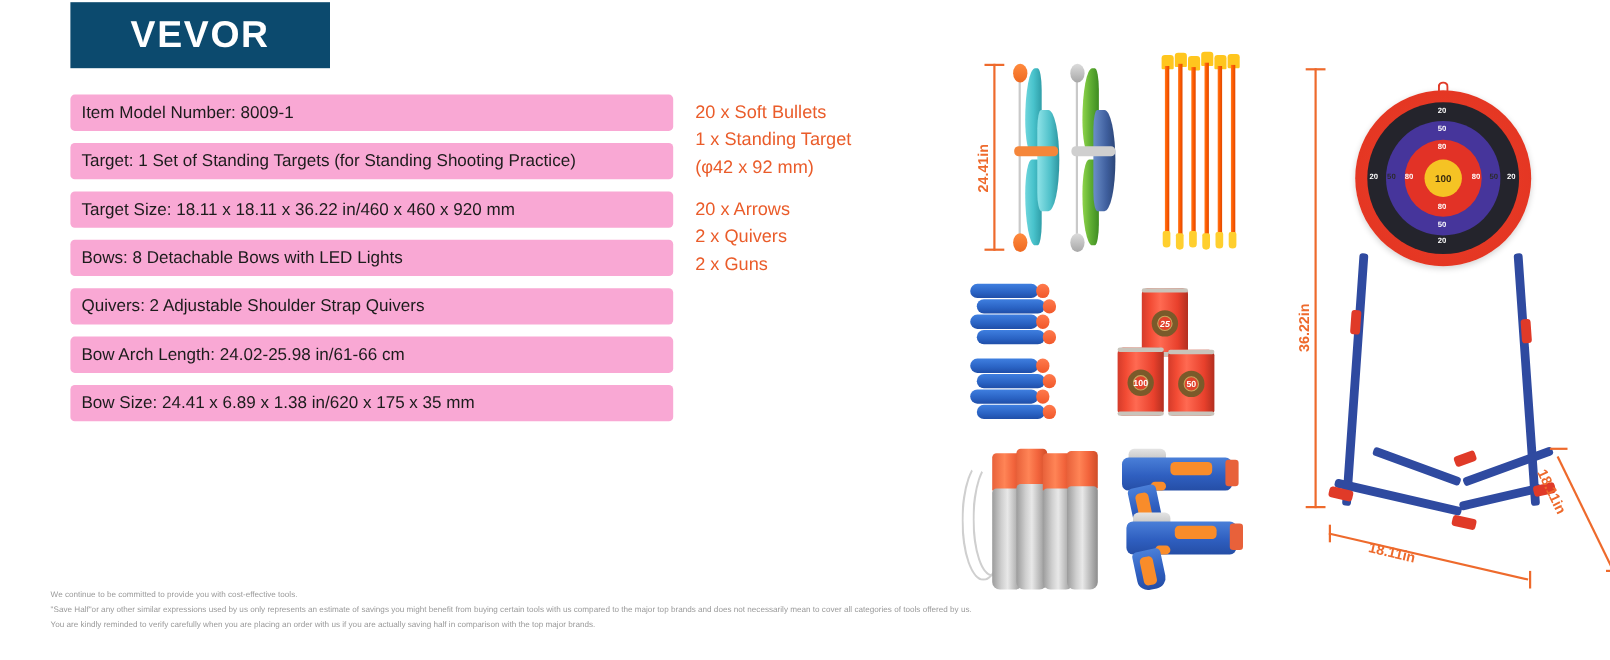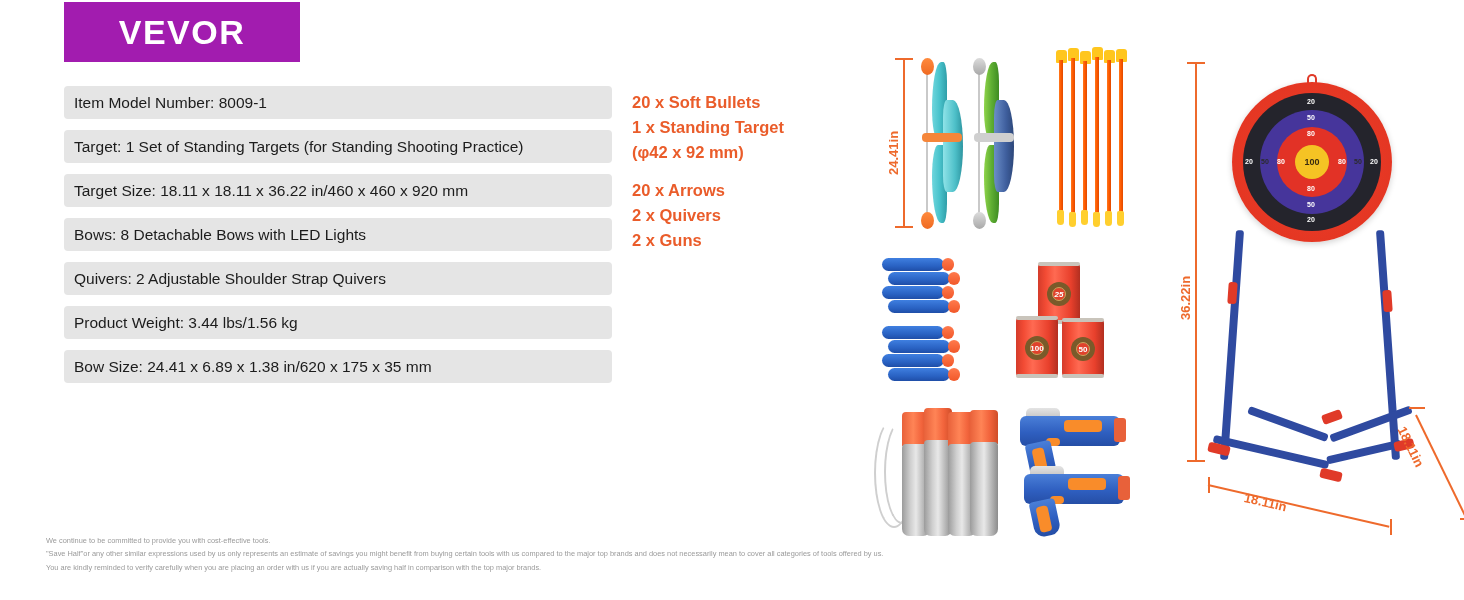--- a/index.html
+++ b/index.html
@@ -8,44 +8,44 @@
     background: #ffffff;
     font-family: "Liberation Sans", sans-serif;
     overflow: hidden;
   }
   .page { position: relative; width: 1464px; height: 600px; }
 
   
   .logo-box {
     position: absolute; left: 64px; top: 2px;
     width: 236px; height: 60px;
-    background: #a21caf;
+    background: #0c4a6e;
     display: flex; align-items: center; justify-content: center;
   }
   .logo-text {
     color: #ffffff; font-size: 34px; font-weight: bold;
     letter-spacing: 1.5px; font-family: "Liberation Sans", sans-serif;
   }
 
   
   .spec-list { position: absolute; left: 64px; top: 86px; width: 548px; }
   .spec-row {
-    background: #e5e5e5; border-radius: 4px;
+    background: #f9a8d4; border-radius: 4px;
     height: 33px; margin-bottom: 11px;
     display: flex; align-items: center; padding-left: 10px;
   }
   .spec-row span { font-size: 15.5px; color: #1c1c1c; white-space: nowrap; }
 
   
   .pkg { position: absolute; left: 632px; top: 90px; width: 215px; }
   .pkg-title {
     color: #ea5c2a; font-size: 19px; font-weight: bold; margin-bottom: 13px;
   }
   .pkg-line {
-    color: #ea5c2a; font-size: 16.5px; font-weight: bold; line-height: 1.52;
+    color: #ea5c2a; font-size: 16.5px; font-weight: normal; line-height: 1.52;
     white-space: nowrap;
   }
   .pkg-group2 { margin-top: 13px; }
 
   
   .disclaimer { position: absolute; left: 46px; top: 534px; width: 1120px; }
   .disclaimer div {
     font-size: 7.4px; color: #9a9a9a; line-height: 1.82; white-space: nowrap;
   }
 
@@ -180,21 +180,21 @@
     <div class="spec-row">
         <span>Target Size: 18.11 x 18.11 x 36.22 in/460 x 460 x 920 mm</span>
       </div>
     <div class="spec-row">
         <span>Bows: 8 Detachable Bows with LED Lights</span>
       </div>
     <div class="spec-row">
         <span>Quivers: 2 Adjustable Shoulder Strap Quivers</span>
       </div>
     <div class="spec-row">
-        <span>Product Weight: 3.44 lbs/1.56 kg</span>
+        <span>Bow Arch Length: 24.02-25.98 in/61-66 cm</span>
       </div>
     <div class="spec-row">
         <span>Bow Size: 24.41 x 6.89 x 1.38 in/620 x 175 x 35 mm</span>
       </div>
   </div>
 
   <div class="pkg">
     <div>
       <div class="pkg-line">20 x Soft Bullets</div>
       <div class="pkg-line">1 x Standing Target</div>

